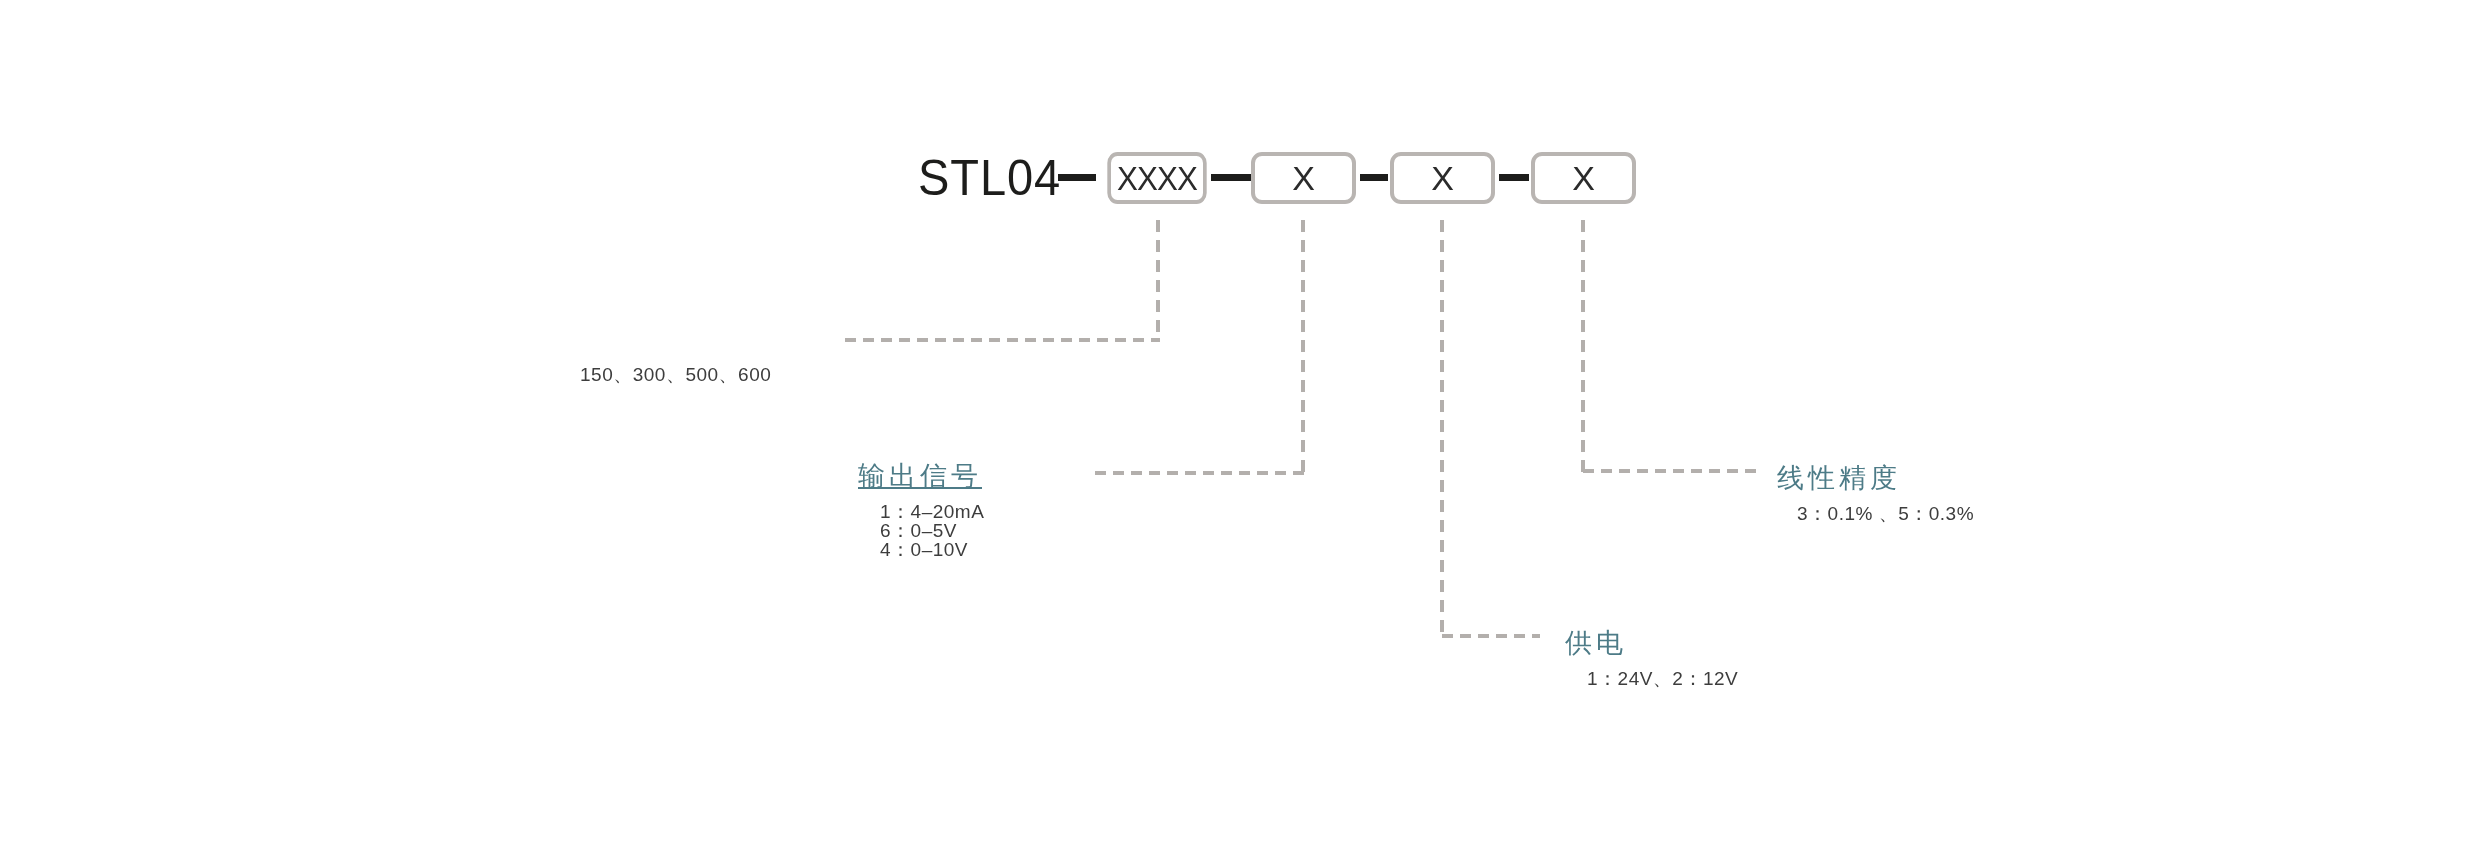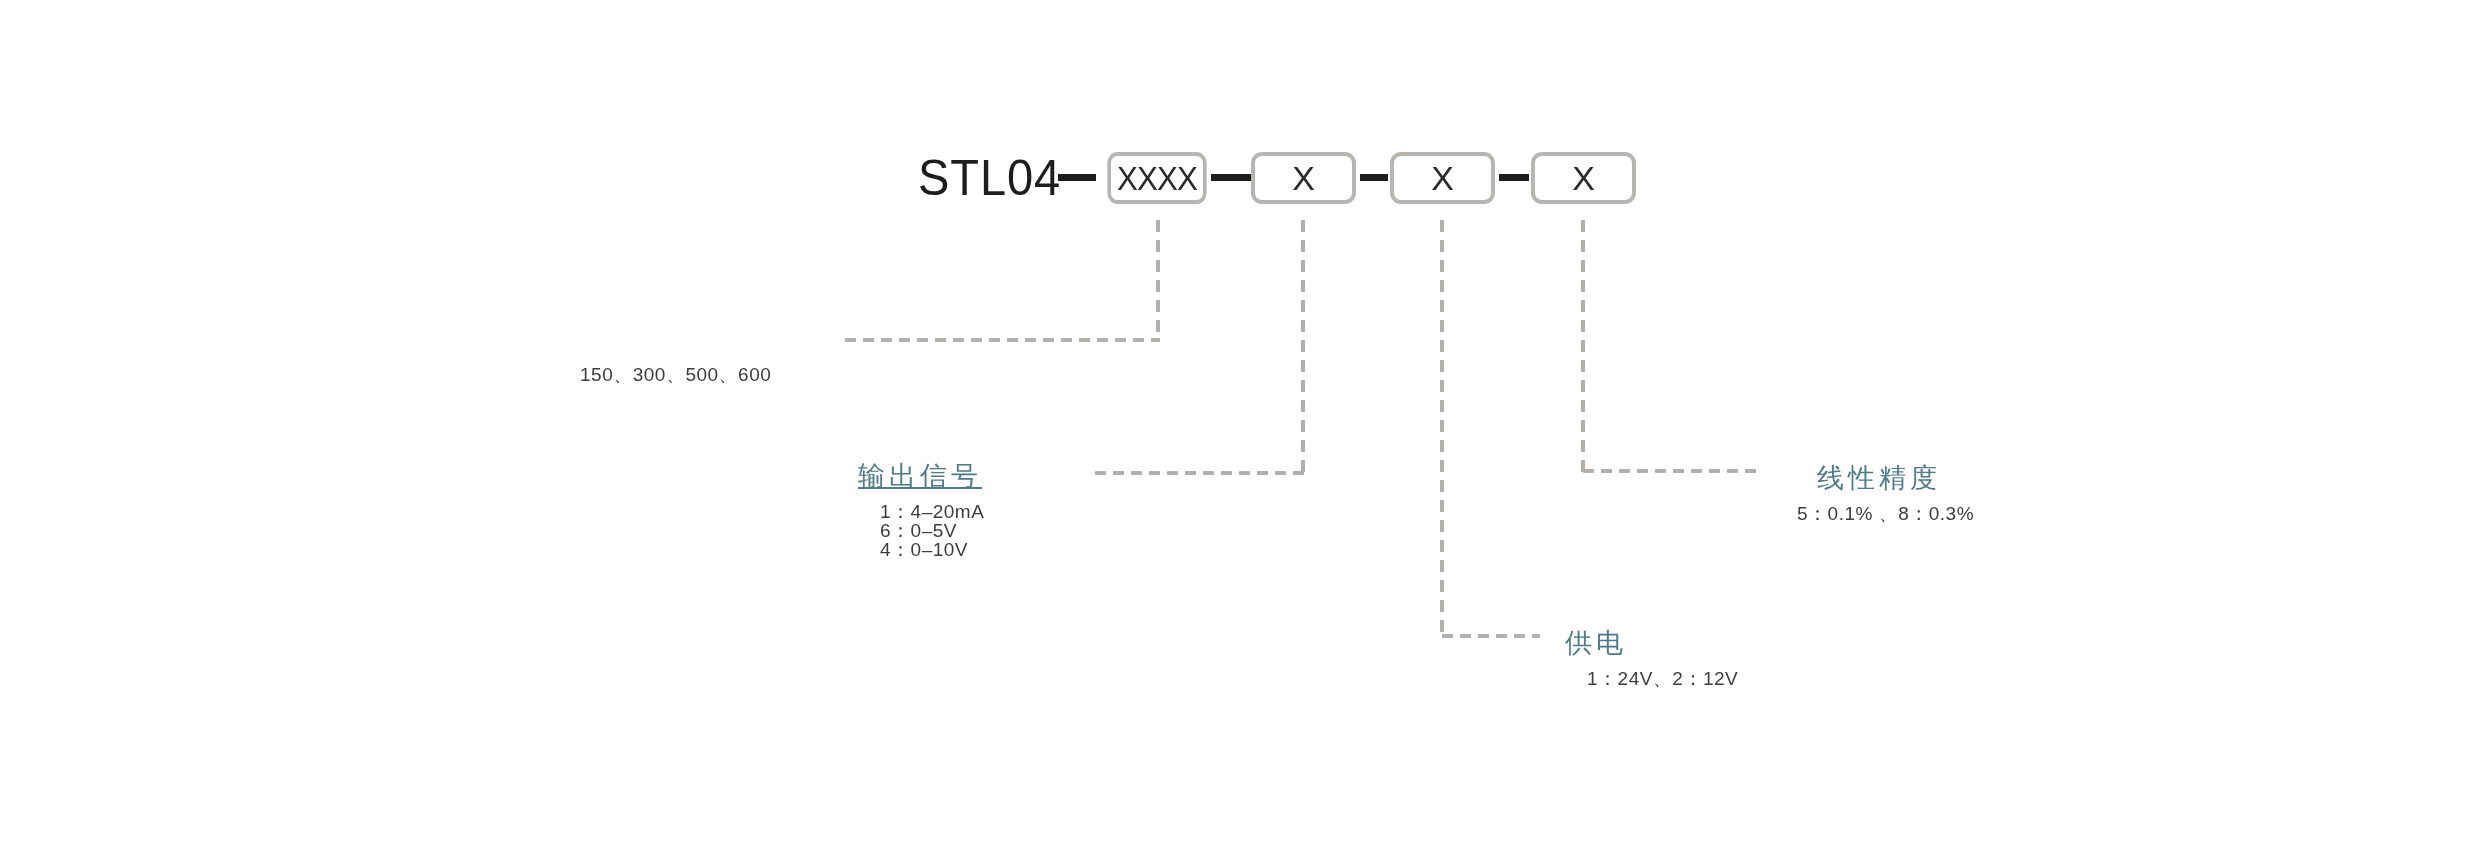--- a/index.html
+++ b/index.html
@@ -93,18 +93,18 @@
     <span>1：4–20mA</span>
     <span>6：0–5V</span>
     <span>4：0–10V</span>
   </div>
 
   <div class="callout-label" style="left:1565px;top:625px;">供电</div>
   <div class="callout-values" style="left:1587px;top:670px;">
     <span>1：24V、2：12V</span>
   </div>
 
-  <div class="callout-label" style="left:1777px;top:460px;margin-left:40px;">线性精度</div>
+  <div class="callout-label" style="left:1777px;top:460px;">线性精度</div>
   <div class="callout-values" style="left:1797px;top:505px;">
-    <span>5：0.1% 、8：0.3%</span>
+    <span>3：0.1% 、5：0.3%</span>
   </div>
 
 </div>
 
 </body></html>

